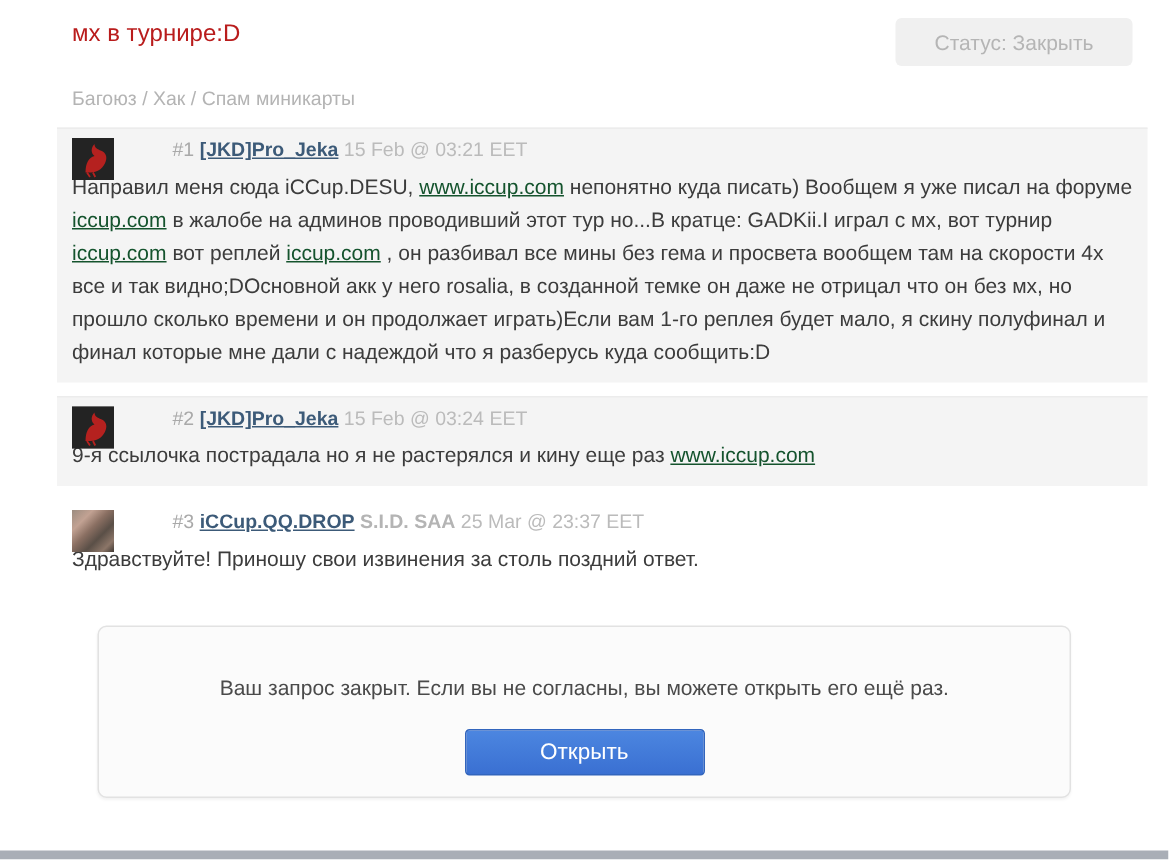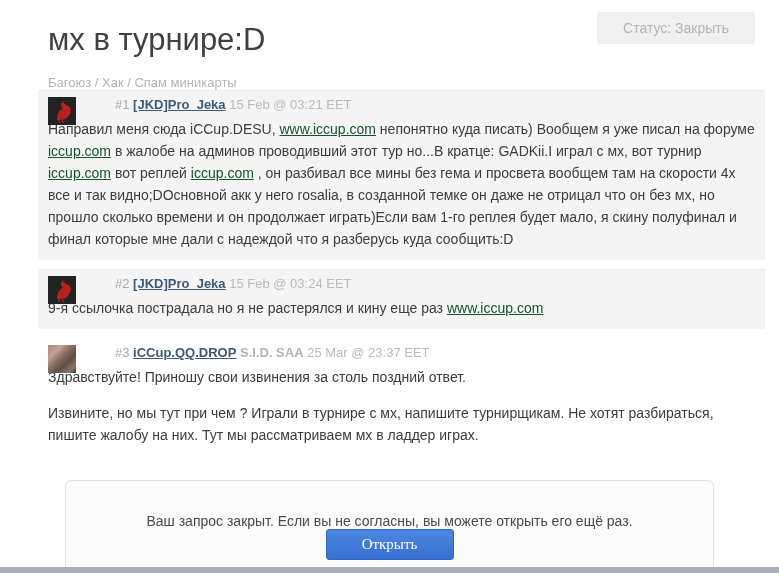--- a/index.html
+++ b/index.html
@@ -5,29 +5,29 @@
   * { box-sizing: border-box; }
   html, body { margin: 0; padding: 0; }
   body {
     width: 779px; height: 573px;
     background: #ffffff;
     font-family: "Liberation Sans", sans-serif;
     position: relative;
     overflow: hidden;
   }
   .header { padding: 10px 0 0 48px; position: relative; }
-  .title { font-size: 31px; color: #404040; font-weight: 400; line-height: 26px; margin-top: 17px; }
+  .title { font-size: 16px; color: #b91c1c; font-weight: 400; line-height: 26px; }
   .breadcrumb { font-size: 13px; color: #b4b4b4; margin-top: 22px; }
   .status-btn {
     position: absolute; top: 12px; right: 24px;
     background: #f0f0f0; color: #b5b5b5;
     font-size: 14px; font-family: "Liberation Sans", sans-serif;
     padding: 8px 26px; border: none; border-radius: 4px; cursor: pointer;
   }
-  .posts { }
+  .posts { margin-top: 12px; }
   .post {
     position: relative;
     margin: 0 14px 0 38px;
     padding: 5px 10px 10px 10px;
   }
   .post.gray { background: #f4f4f4; border-top: 1px solid #ececec; }
   .post + .post { margin-top: 9px; }
   .post.white { margin-top: 10px; background: transparent; }
   .avatar {
     position: absolute; left: 10px; top: 6px;
@@ -51,27 +51,27 @@
     margin: 24px 65px 0 65px;
     border: 1px solid #e2e2e2;
     background: #fbfbfb;
     border-radius: 6px;
     text-align: center;
     padding: 32px 10px 14px 10px;
     box-shadow: 0 1px 2px rgba(0,0,0,0.05);
   }
   .closed-msg { font-size: 14px; color: #4a4a4a; }
   .open-btn {
-    margin-top: 0;
-    width: 128px; height: 31px;
+    margin-top: 20px;
+    width: 160px; height: 31px;
     background: linear-gradient(#4c86e0, #3a70d2);
     border: 1px solid #3265bd;
     border-radius: 3px;
     color: #ffffff; font-size: 15px;
-    font-family: Liberation Serif, serif;
+    font-family: Liberation Sans, sans-serif;
     cursor: pointer;
   }
   .bottom-bar {
     position: absolute; left: 0; bottom: 0;
     width: 100%; height: 6px;
     background: #a9aeb6;
   }
 </style>
 </head>
 <body>
@@ -123,21 +123,20 @@
   <div class="post white">
     <span class="avatar img-photo"></span>
     <div class="post-head">
       <span class="post-num">#3</span>
       <a class="author-link">iCCup.QQ.DROP</a>
       <span class="role">S.I.D. SAA</span>
       <span class="date">25 Mar @ 23:37 EET</span>
     </div>
     <div class="post-body">
         <p><span>Здравствуйте! Приношу свои извинения за столь поздний ответ.</span></p>
-        <p><span>Извините, но мы тут при чем ? Играли в турнире с мх, напишите турнирщикам. Не хотят разбираться, пишите жалобу на них. Тут мы рассматриваем мх в ладдер играх.</span></p>
       </div>
   </div>
 
 </div>
 
 <div class="closed-box">
   <div class="closed-msg">Ваш запрос закрыт. Если вы не согласны, вы можете открыть его ещё раз.</div>
   <button class="open-btn">Открыть</button>
 </div>
 

